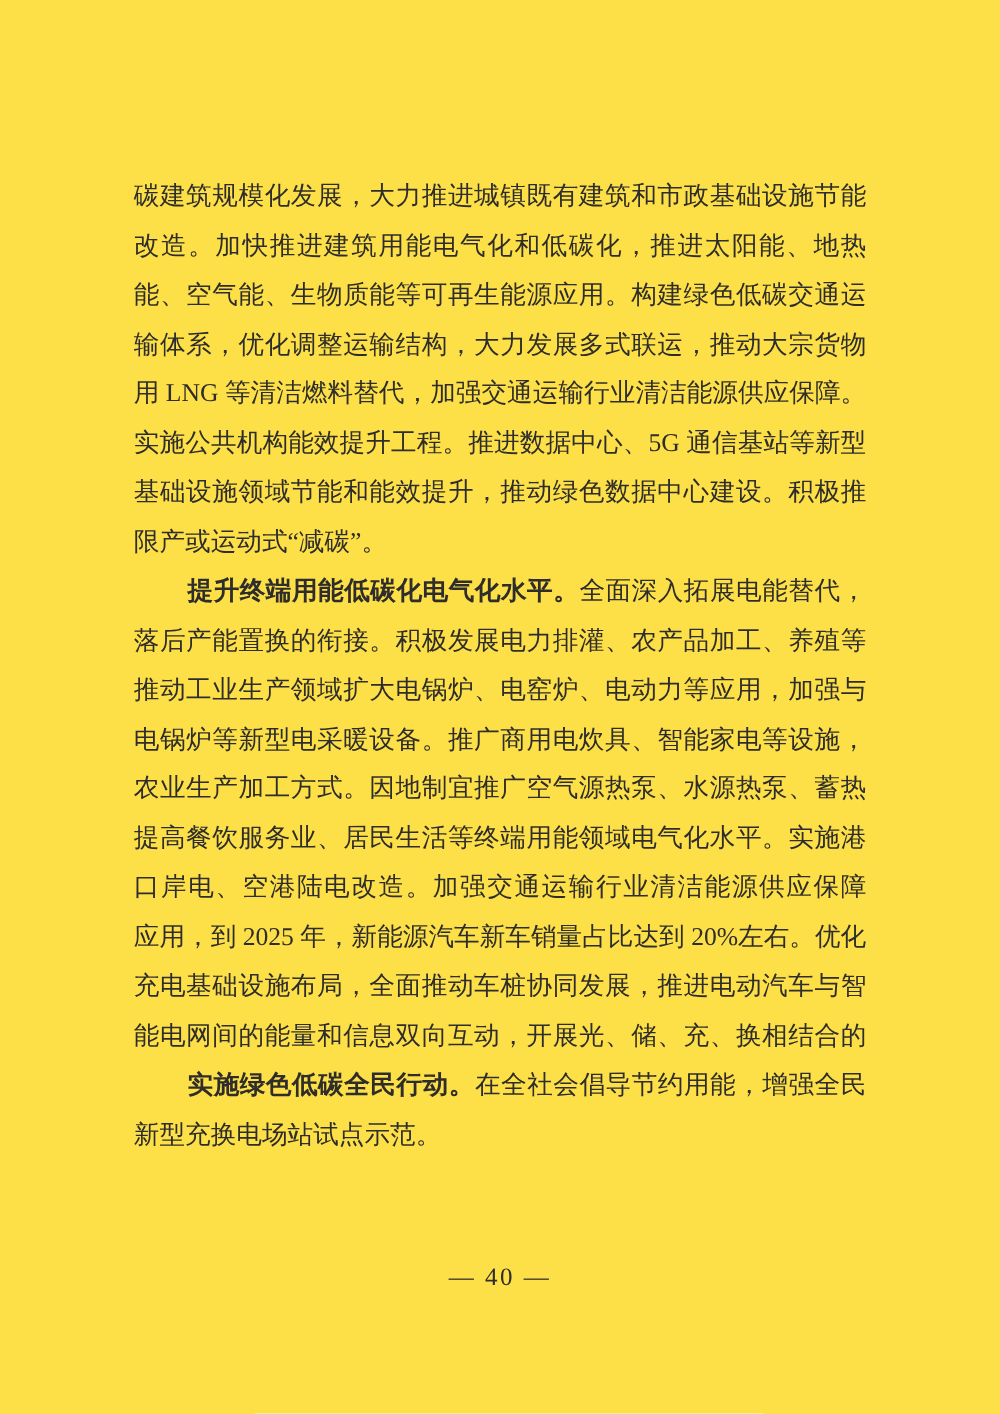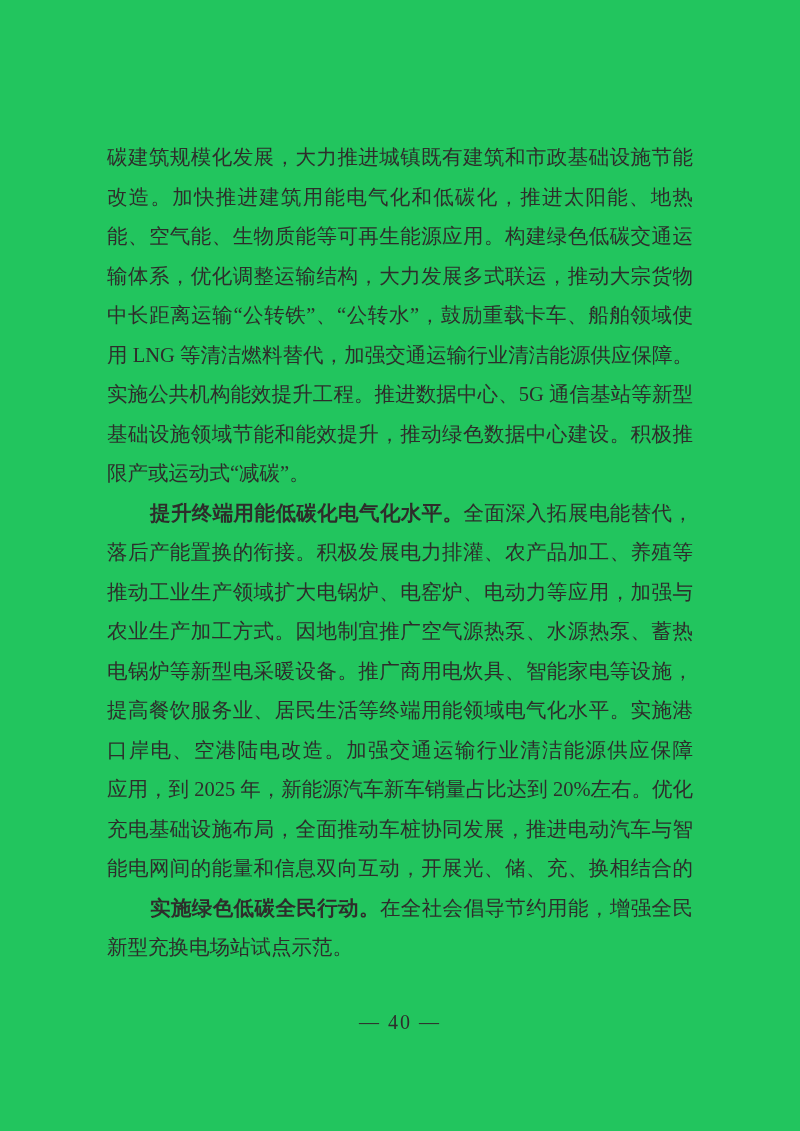--- a/index.html
+++ b/index.html
@@ -4,21 +4,21 @@
 <style>
   html, body {
     margin: 0;
     padding: 0;
     background: #ffffff;
   }
   .page {
     position: relative;
     width: 800px;
     height: 1131px;
-    background: #22c55e;
+    background: #fde047;
     overflow: hidden;
     font-family: "Liberation Serif", "DejaVu Serif", serif;
     color: #2e2d2b;
   }
   .text-block {
     position: absolute;
     left: 107px;
     top: 138px;
     width: 586px;
   }
@@ -56,31 +56,30 @@
 </head>
 <body>
 
 <div class="page">
   <div class="text-block">
 
     <div class="line">碳建筑规模化发展，大力推进城镇既有建筑和市政基础设施节能</div>
     <div class="line">改造。加快推进建筑用能电气化和低碳化，推进太阳能、地热</div>
     <div class="line">能、空气能、生物质能等可再生能源应用。构建绿色低碳交通运</div>
     <div class="line">输体系，优化调整运输结构，大力发展多式联运，推动大宗货物</div>
-    <div class="line">中长距离运输“公转铁”、“公转水”，鼓励重载卡车、船舶领域使</div>
     <div class="line">用 LNG 等清洁燃料替代，加强交通运输行业清洁能源供应保障。</div>
     <div class="line">实施公共机构能效提升工程。推进数据中心、5G 通信基站等新型</div>
     <div class="line">基础设施领域节能和能效提升，推动绿色数据中心建设。积极推</div>
     <div class="line para-end">限产或运动式“减碳”。</div>
 
     <div class="line indent"><span class="lead">提升终端用能低碳化电气化水平。</span><span>全面深入拓展电能替代，</span></div>
     <div class="line">落后产能置换的衔接。积极发展电力排灌、农产品加工、养殖等</div>
     <div class="line">推动工业生产领域扩大电锅炉、电窑炉、电动力等应用，加强与</div>
+    <div class="line">电锅炉等新型电采暖设备。推广商用电炊具、智能家电等设施，</div>
     <div class="line">农业生产加工方式。因地制宜推广空气源热泵、水源热泵、蓄热</div>
-    <div class="line">电锅炉等新型电采暖设备。推广商用电炊具、智能家电等设施，</div>
     <div class="line">提高餐饮服务业、居民生活等终端用能领域电气化水平。实施港</div>
     <div class="line">口岸电、空港陆电改造。加强交通运输行业清洁能源供应保障</div>
     <div class="line">应用，到 2025 年，新能源汽车新车销量占比达到 20%左右。优化</div>
     <div class="line">充电基础设施布局，全面推动车桩协同发展，推进电动汽车与智</div>
     <div class="line">能电网间的能量和信息双向互动，开展光、储、充、换相结合的</div>
     <div class="line indent"><span class="lead">实施绿色低碳全民行动。</span><span>在全社会倡导节约用能，增强全民</span></div>
 
     <div class="line para-end">新型充换电场站试点示范。</div>
 
   </div>

